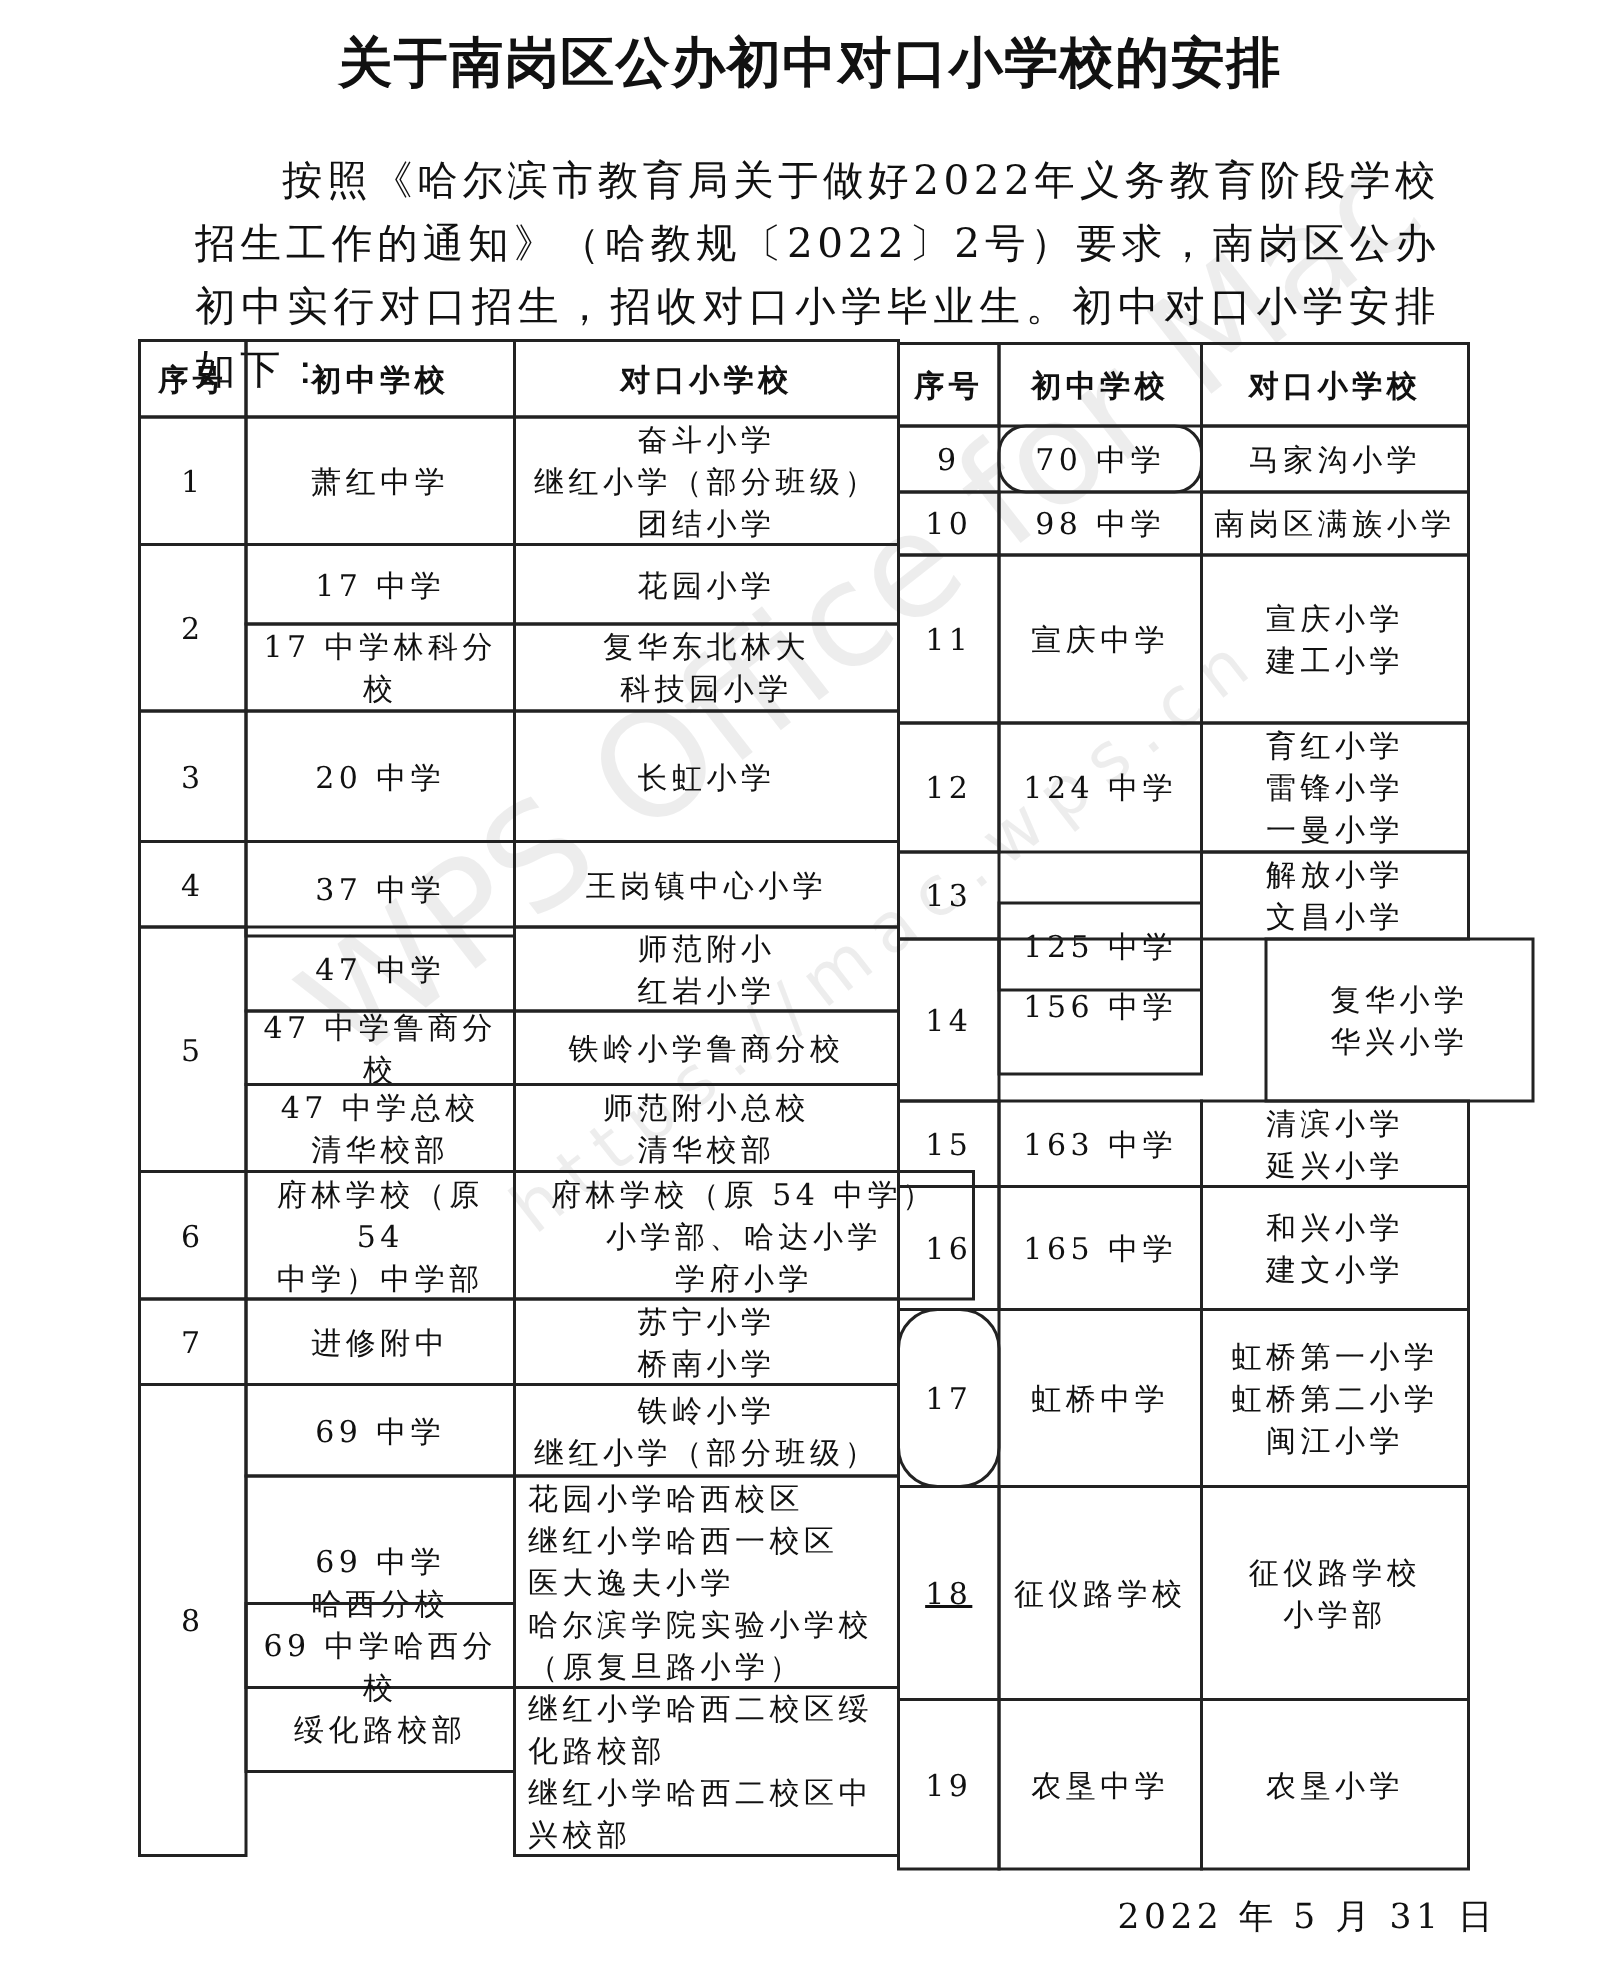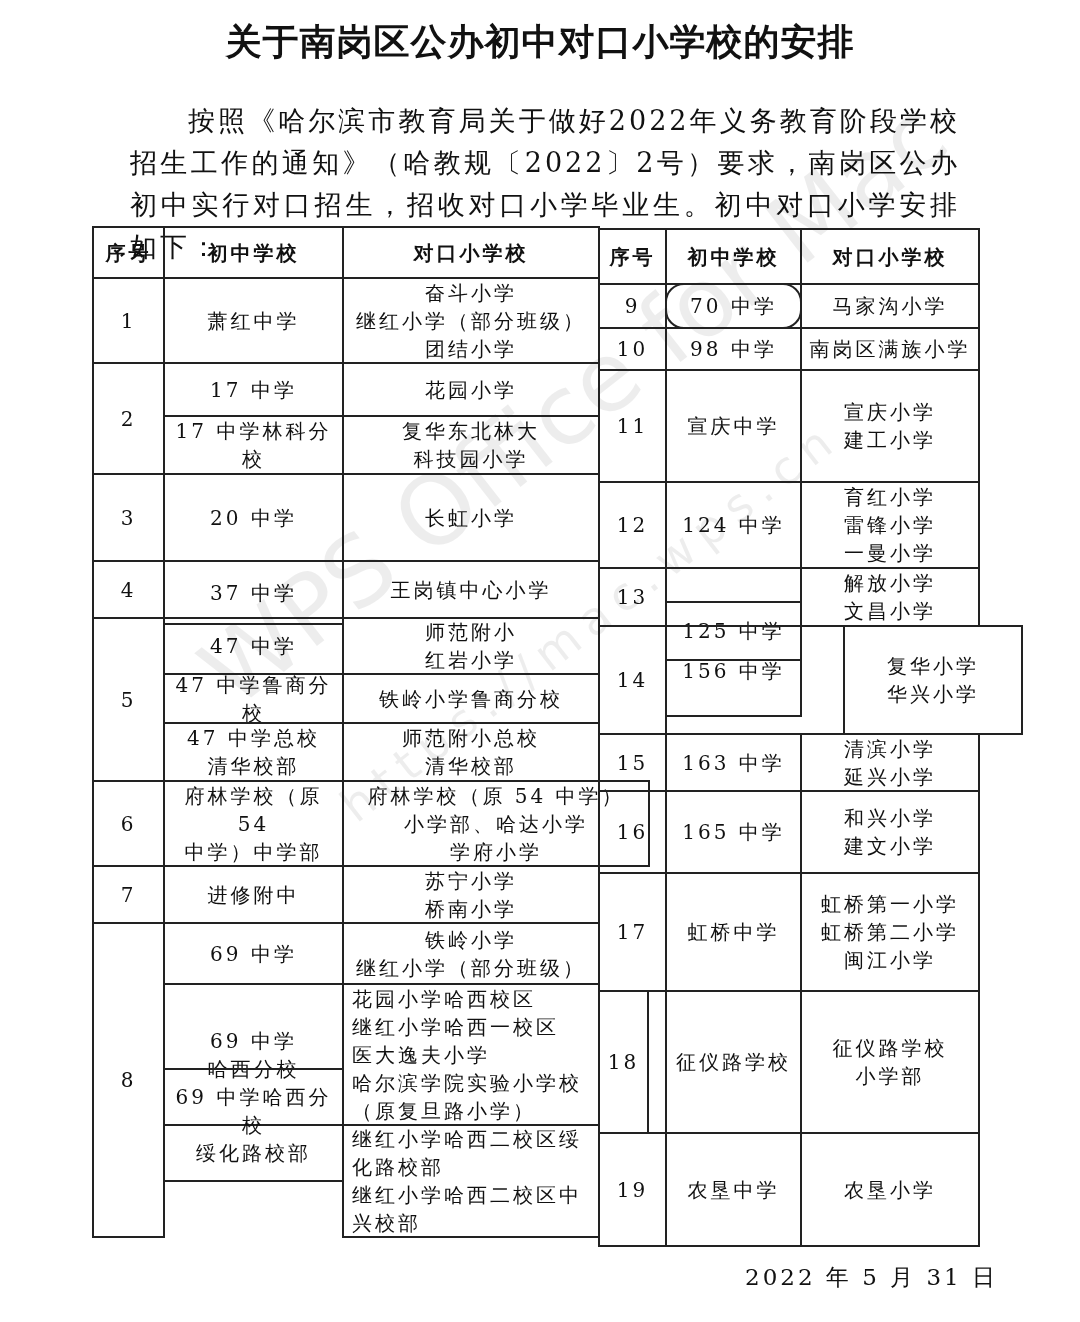--- a/index.html
+++ b/index.html
@@ -119,26 +119,26 @@
     <div class="cell" style="left: 800px; top: 625px; width: 180px; height: 110px; margin-left: 43px;">复华小学
 华兴小学</div>
     <div class="cell" style="left: 598px; top: 733px; width: 69px; height: 59px;">15</div>
     <div class="cell" style="left: 665px; top: 733px; width: 137px; height: 59px;">163 中学</div>
     <div class="cell" style="left: 800px; top: 733px; width: 180px; height: 59px;">清滨小学
 延兴小学</div>
     <div class="cell" style="left: 598px; top: 790px; width: 69px; height: 84px;">16</div>
     <div class="cell" style="left: 665px; top: 790px; width: 137px; height: 84px;">165 中学</div>
     <div class="cell" style="left: 800px; top: 790px; width: 180px; height: 84px;">和兴小学
 建文小学</div>
-    <div class="cell" style="left: 598px; top: 872px; width: 69px; height: 120px;">17</div>
+    <div class="cell" style="left: 598px; top: 872px; width: 69px; height: 120px; border-radius: 27px;">17</div>
     <div class="cell" style="left: 665px; top: 872px; width: 137px; height: 120px;">虹桥中学</div>
     <div class="cell" style="left: 800px; top: 872px; width: 180px; height: 120px;">虹桥第一小学
 虹桥第二小学
 闽江小学</div>
-    <div class="cell" style="left: 598px; top: 990px; width: 51px; height: 144px;">18</div>
+    <div class="cell" style="left: 598px; top: 990px; width: 69px; height: 144px; text-decoration: underline;">18</div>
     <div class="cell" style="left: 665px; top: 990px; width: 137px; height: 144px;">征仪路学校</div>
     <div class="cell" style="left: 800px; top: 990px; width: 180px; height: 144px;">征仪路学校
 小学部</div>
     <div class="cell" style="left: 598px; top: 1132px; width: 69px; height: 115px;">19</div>
     <div class="cell" style="left: 665px; top: 1132px; width: 137px; height: 115px;">农垦中学</div>
     <div class="cell" style="left: 800px; top: 1132px; width: 180px; height: 115px;">农垦小学</div>
   </div>
 
 <div class="date">2022 年 5 月 31 日</div>
 

